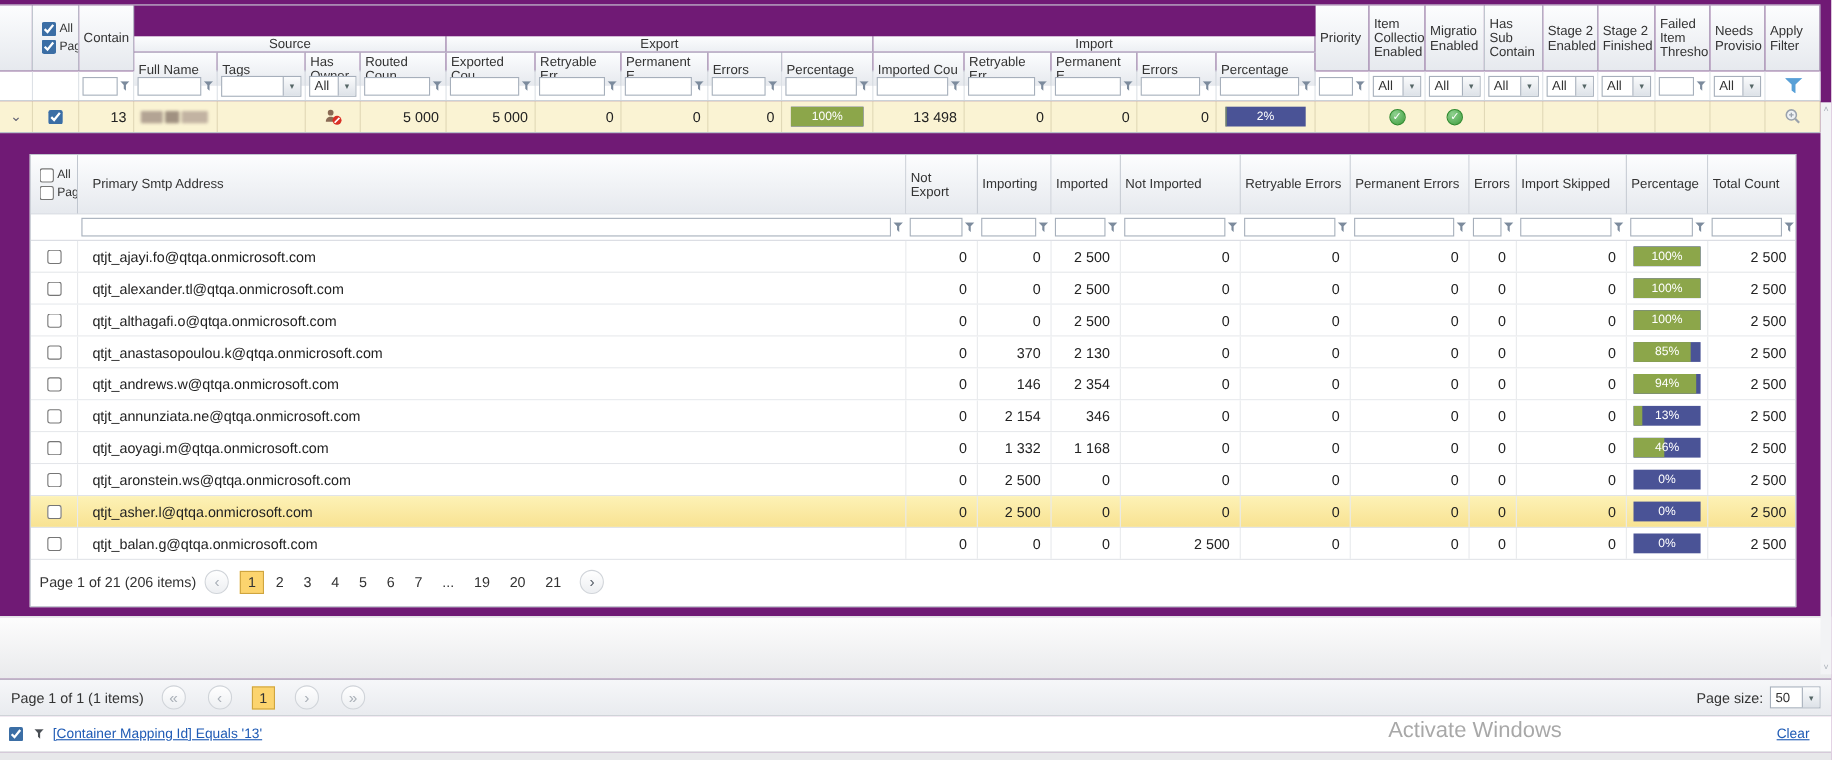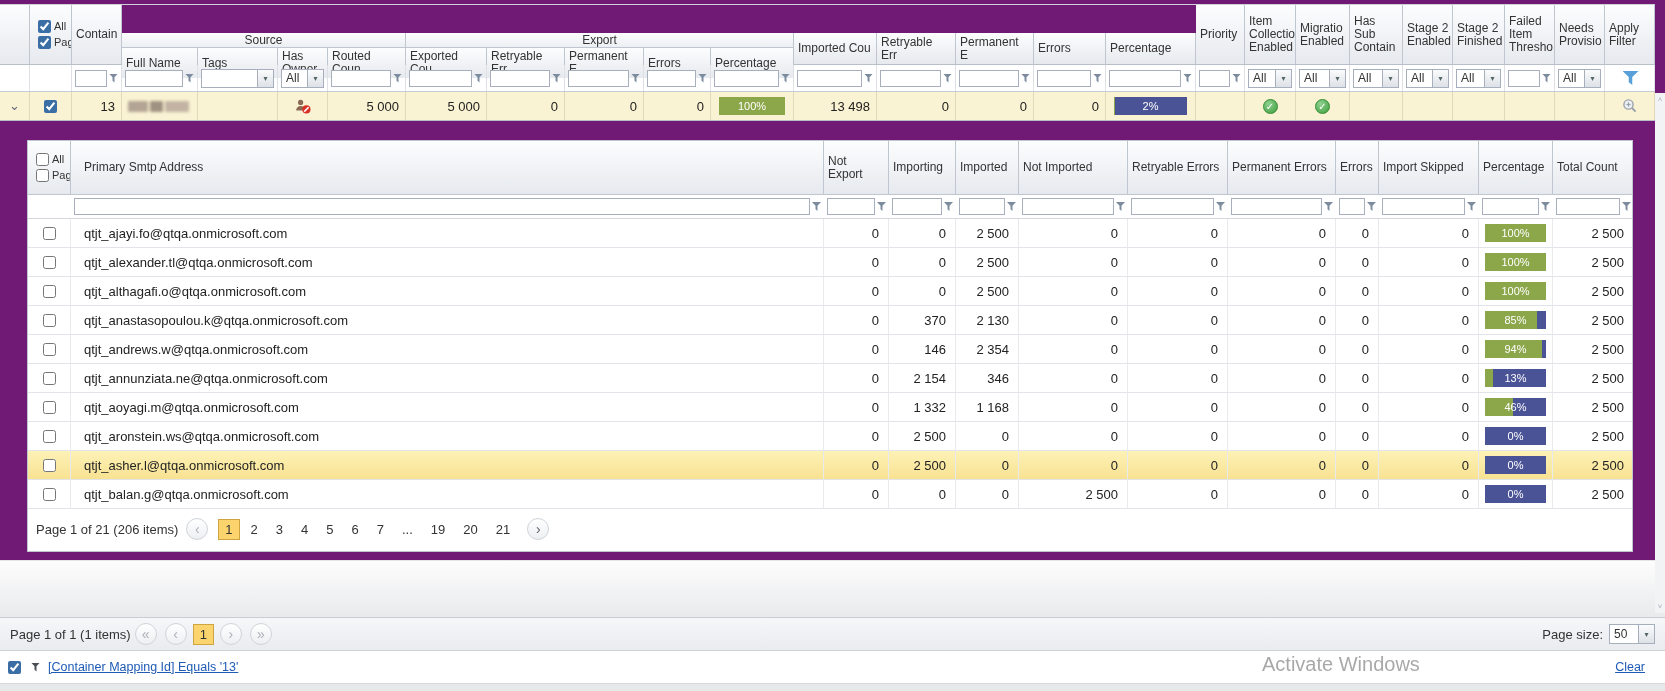--- a/index.html
+++ b/index.html
@@ -74,21 +74,21 @@
   .pg-circle.on { color:#5a616b; }
   .pages { display:flex; align-items:center; }
   .pg-num { min-width:14px; text-align:center; padding:2px 6px; margin:0 2px; font-size:13px; color:#333; border:1px solid transparent; }
   .pg-num.current { background:#fcd46e; border:1px solid #cfa53f; }
 
   
   #midband { position:absolute; left:0; top:560px; width:1665px; height:57px;
              background:linear-gradient(#fdfdfd,#e9eaec); border-top:1px solid #e3e4e7; }
   #pagerbar { position:absolute; left:0; top:617px; width:1665px; height:34px;
               background:linear-gradient(#f6f7f9,#e9ebef); border-top:1px solid #c9cdd3; border-bottom:1px solid #cfd3d8;
-              display:flex; align-items:center; padding:0 10px; font-size:13px; color:#333; gap:0; }
+              display:flex; align-items:center; padding:0 10px; font-size:13px; color:#333; gap:12px; }
   #pagesize { margin-left:auto; display:flex; align-items:center; gap:6px; }
   #pagesize .dd { flex:0 0 46px; width:46px; height:20px; }
   #filterbar { position:absolute; left:0; top:651px; width:1665px; height:33px; background:#fff;
                display:flex; align-items:center; gap:8px; padding:0 8px; border-bottom:1px solid #d7d9dd; }
   .linktext { color:#1f5bb5; text-decoration:underline; font-size:12.5px; cursor:pointer; }
   #clearlink { margin-left:auto; margin-right:12px; }
   #graystrip { position:absolute; left:0; top:684px; width:1665px; height:7px; background:#e7e8ea; }
   #watermark { position:absolute; left:1262px; top:653px; font-size:20px; color:#9a9a9a; opacity:.85; }
 
   
@@ -135,20 +135,21 @@
         <div class="band-cols">
           <div class="hcell" style="width:81px">Exported Cou</div>
           <div class="hcell" style="width:78px">Retryable Err</div>
           <div class="hcell" style="width:79px">Permanent E</div>
           <div class="hcell" style="width:67px">Errors</div>
           <div class="hcell" style="width:83px">Percentage</div>
         </div>
       </div>
 
       <div class="band" style="width:402px">
+        <div class="band-title">Import</div>
         <div class="band-cols">
           <div class="hcell" style="width:83px">Imported Cou</div>
           <div class="hcell" style="width:79px">Retryable Err</div>
           <div class="hcell" style="width:78px">Permanent E</div>
           <div class="hcell" style="width:72px">Errors</div>
           <div class="hcell" style="width:90px">Percentage</div>
         </div>
       </div>
 
       <div class="hcell" style="width:49px">Priority</div>

